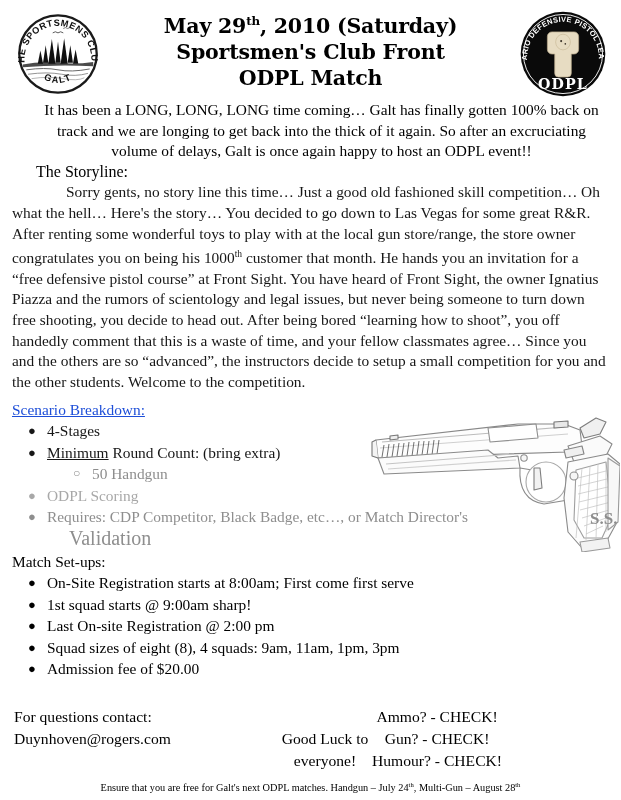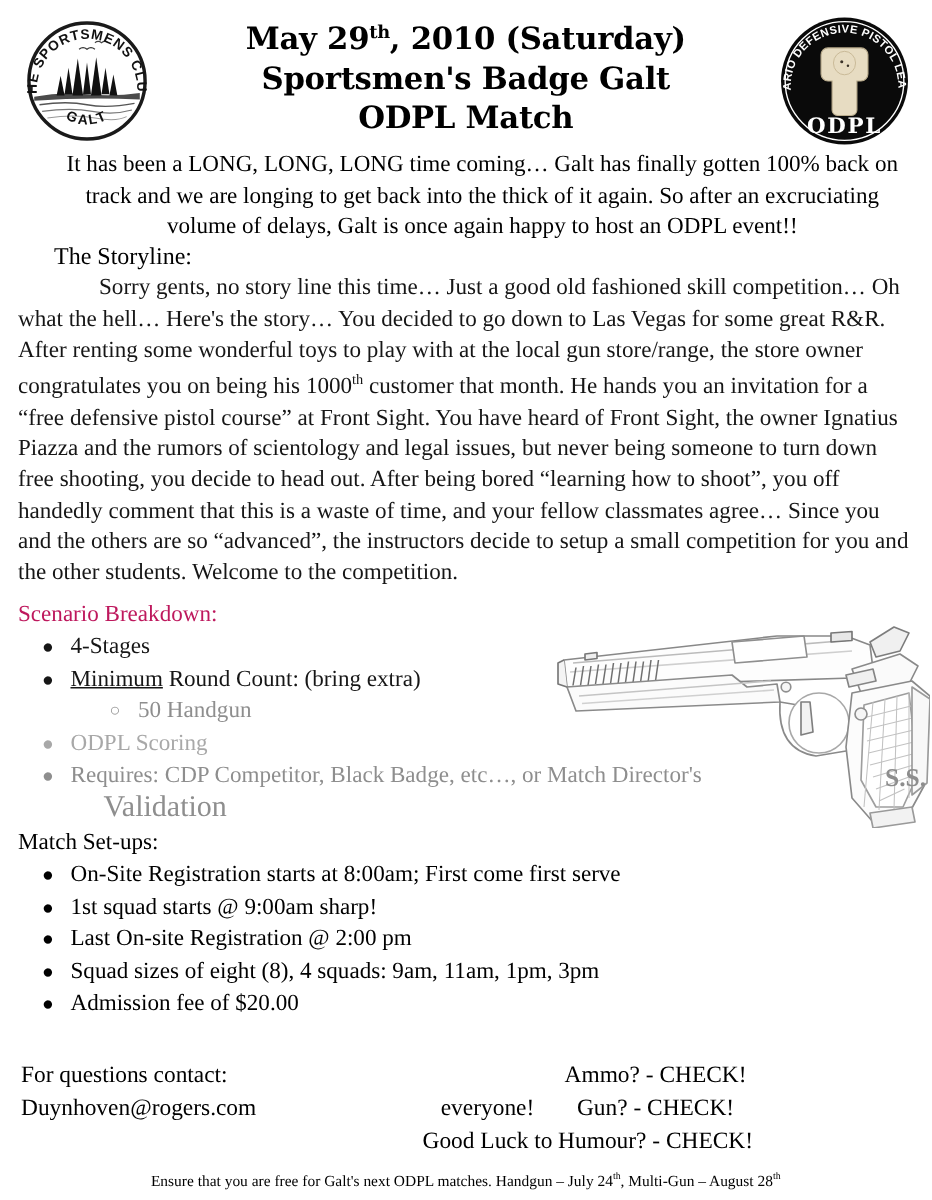--- a/index.html
+++ b/index.html
@@ -79,21 +79,21 @@
 
   .label-line {
     font-size: 16px;
     line-height: 20.6px;
     padding-left: 12px;
   }
 
   
   .f0 { color: #000000; padding-left: 36px; }
   .f1 { color: #161616; }
-  .f2 { color: #be185d; }
+  .f2 { color: #1d4ed8; text-decoration: underline; }
   .f4 { color: #8e8e8e; }
   .f5 { color: #a8a8a8; }
 
   
   .section {
     position: absolute;
     left: 0;
     width: 621px;
   }
   .section-title {
@@ -217,21 +217,21 @@
         <textPath href="#arcTop" startOffset="50%" text-anchor="middle">THE SPORTSMENS CLUB</textPath>
       </text>
       <text font-family="&quot;Liberation Sans&quot;, sans-serif" font-size="10.5" font-weight="bold" fill="#111" letter-spacing="1.6">
         <textPath href="#arcBot" startOffset="50%" text-anchor="middle">GALT</textPath>
       </text>
     </svg>
   </div>
 
   <div class="title-block">
     <div><span>May 29</span><sup>th</sup><span>, 2010 (Saturday)</span></div>
-    <div>Sportsmen's Badge Galt</div>
+    <div>Sportsmen's Club Front</div>
     <div>ODPL Match</div>
   </div>
 
   <div class="logo-right">
     <svg viewBox="0 0 100 100" width="92" height="92">
       <defs>
         <path id="odplArc" d="M 11,54 A 39,39 0 0 1 89,54" fill="none"></path>
       </defs>
       <circle cx="50" cy="50" r="46" fill="#0a0a0a"></circle>
       <circle cx="50" cy="50" r="43" fill="none" stroke="#ffffff" stroke-width="1"></circle>
@@ -394,22 +394,22 @@
   </ul>
 </div>
 
 <div class="footer">
   <div class="foot-col foot-left">
     <div>For questions contact:</div>
     <div>Duynhoven@rogers.com</div>
   </div>
 
   <div class="foot-col foot-mid">
+    <div>Good Luck to</div>
     <div>everyone!</div>
-    <div>Good Luck to</div>
   </div>
 
   <div class="foot-col foot-right">
     <div>Ammo? - CHECK!</div>
     <div>Gun? - CHECK!</div>
     <div>Humour? - CHECK!</div>
   </div>
 </div>
 
 <div class="fineprint"><span>Ensure that you are free for Galt's next ODPL matches. Handgun – July 24</span><sup>th</sup><span>, Multi-Gun – August 28</span><sup>th</sup></div>

